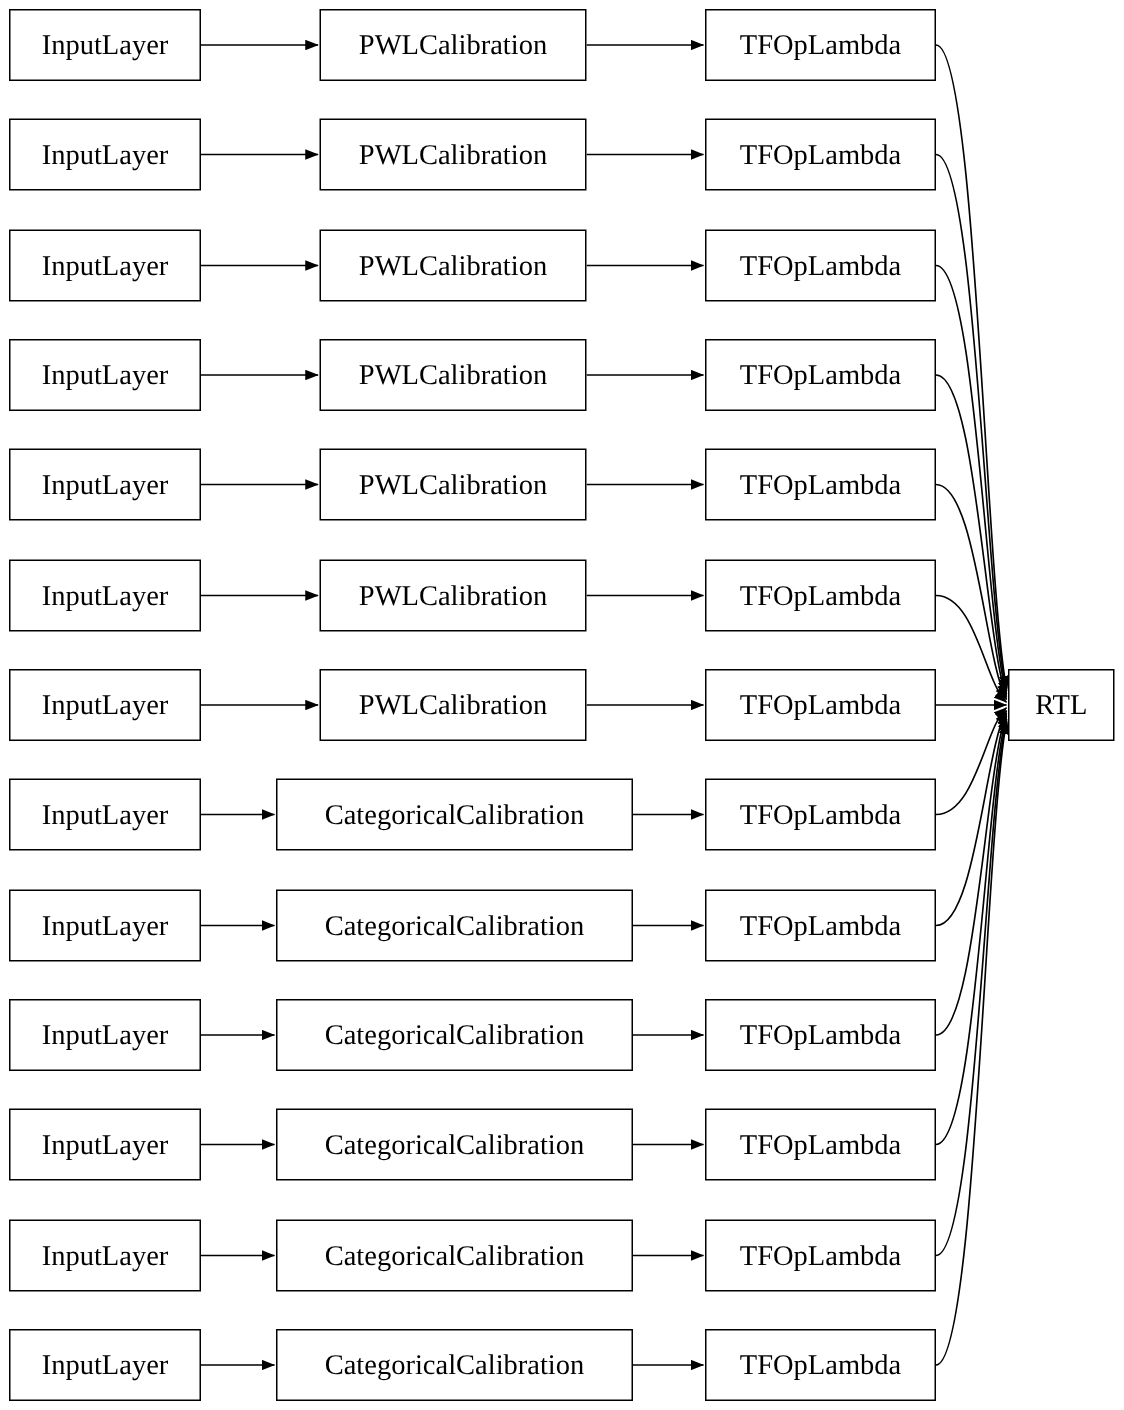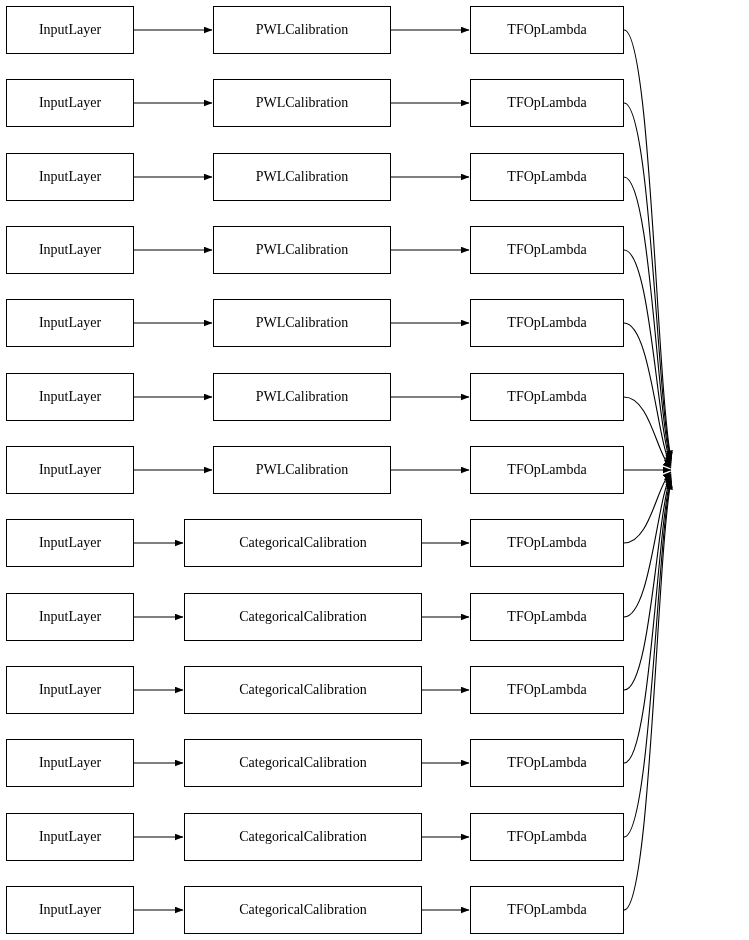--- a/index.html
+++ b/index.html
@@ -19,21 +19,21 @@
   }
   .node {
     position: absolute;
     box-sizing: border-box;
     border: 1px solid #000000;
     background: #ffffff;
     display: flex;
     align-items: center;
     justify-content: center;
     font-family: "Liberation Serif", serif;
-    font-size: 14px;
+    font-size: 19px;
     color: #000000;
     white-space: nowrap;
     line-height: 1;
   }
   .edges {
     position: absolute;
     left: 0;
     top: 0;
     width: 749px;
     height: 940px;
@@ -124,13 +124,14 @@
     <div class="node" style="left: 470px; top: 666px; width: 154px; height: 48px;">TFOpLambda</div>
     <div class="node" style="left: 6px; top: 739px; width: 128px; height: 48px;">InputLayer</div>
     <div class="node" style="left: 184px; top: 739px; width: 238px; height: 48px;">CategoricalCalibration</div>
     <div class="node" style="left: 470px; top: 739px; width: 154px; height: 48px;">TFOpLambda</div>
     <div class="node" style="left: 6px; top: 813px; width: 128px; height: 48px;">InputLayer</div>
     <div class="node" style="left: 184px; top: 813px; width: 238px; height: 48px;">CategoricalCalibration</div>
     <div class="node" style="left: 470px; top: 813px; width: 154px; height: 48px;">TFOpLambda</div>
     <div class="node" style="left: 6px; top: 886px; width: 128px; height: 48px;">InputLayer</div>
     <div class="node" style="left: 184px; top: 886px; width: 238px; height: 48px;">CategoricalCalibration</div>
     <div class="node" style="left: 470px; top: 886px; width: 154px; height: 48px;">TFOpLambda</div>
+    <div class="node" style="left: 672px; top: 446px; width: 71px; height: 48px;">RTL</div>
   </div>
 
 </body></html>

